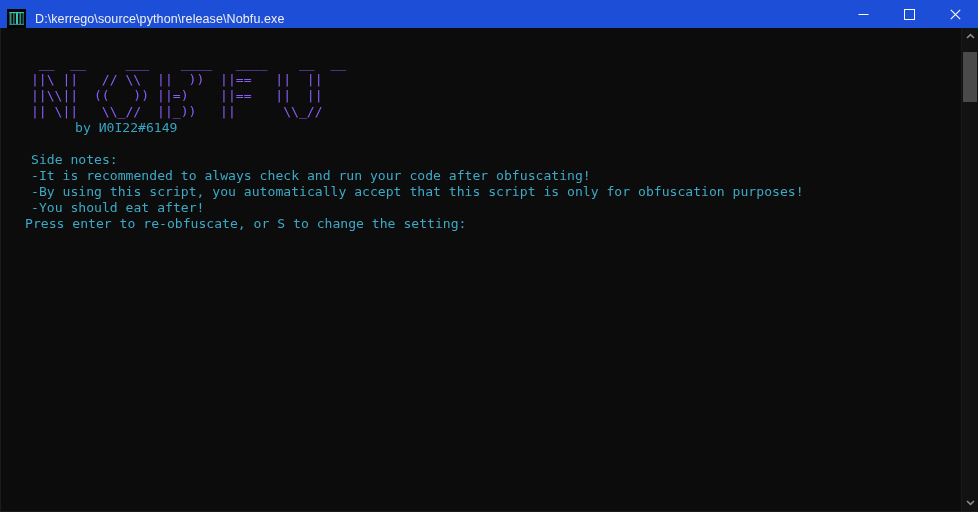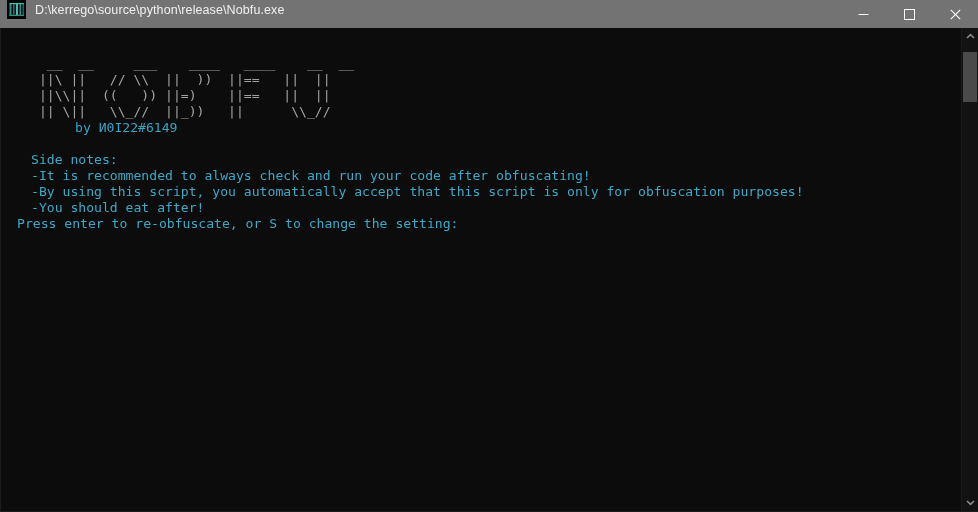--- a/index.html
+++ b/index.html
@@ -21,23 +21,23 @@
     background: #0c0c0c;
     display: flex;
     flex-direction: column;
     box-sizing: border-box;
   }
 
   
   #titlebar {
     height: 28px;
     min-height: 28px;
-    background: #737373;
-    display: flex;
-    align-items: flex-start;
+    background: #1d4ed8;
+    display: flex;
+    align-items: flex-end;
     position: relative;
     z-index: 5;
   }
   #titlebar-left {
     display: flex;
     align-items: center;
     flex: 1 1 auto;
     min-width: 0;
     padding-left: 7px;
   }
@@ -94,22 +94,22 @@
     margin: 0;
     padding: 0;
     font-family: "DejaVu Sans Mono", monospace;
     font-size: 13.1px;
     line-height: 16px;
     color: #3da8c4;
     white-space: pre;
     letter-spacing: 0px;
   }
   #banner {
-    color: #a3a3a3;
-    padding-left: 30px;
+    color: #8b5cf6;
+    padding-left: 22px;
     padding-top: 22px;
     font-size: 13.1px;
     line-height: 16px;
   }
   #byline {
     color: #35a5c2;
     padding-left: 30px;
     line-height: 16px;
     margin-left: 44px;
   }
@@ -117,21 +117,21 @@
     padding-left: 30px;
     padding-top: 16px;
     color: #3ea9c6;
   }
   #prompt-block {
     padding-left: 30px;
     padding-top: 33px;
     color: #3ea9c6;
   }
   #final-line {
-    padding-left: 16px;
+    padding-left: 24px;
     color: #3ea9c6;
   }
 
   
   #scrollbar {
     width: 17px;
     flex: 0 0 auto;
     background: #121212;
     position: relative;
     display: flex;

